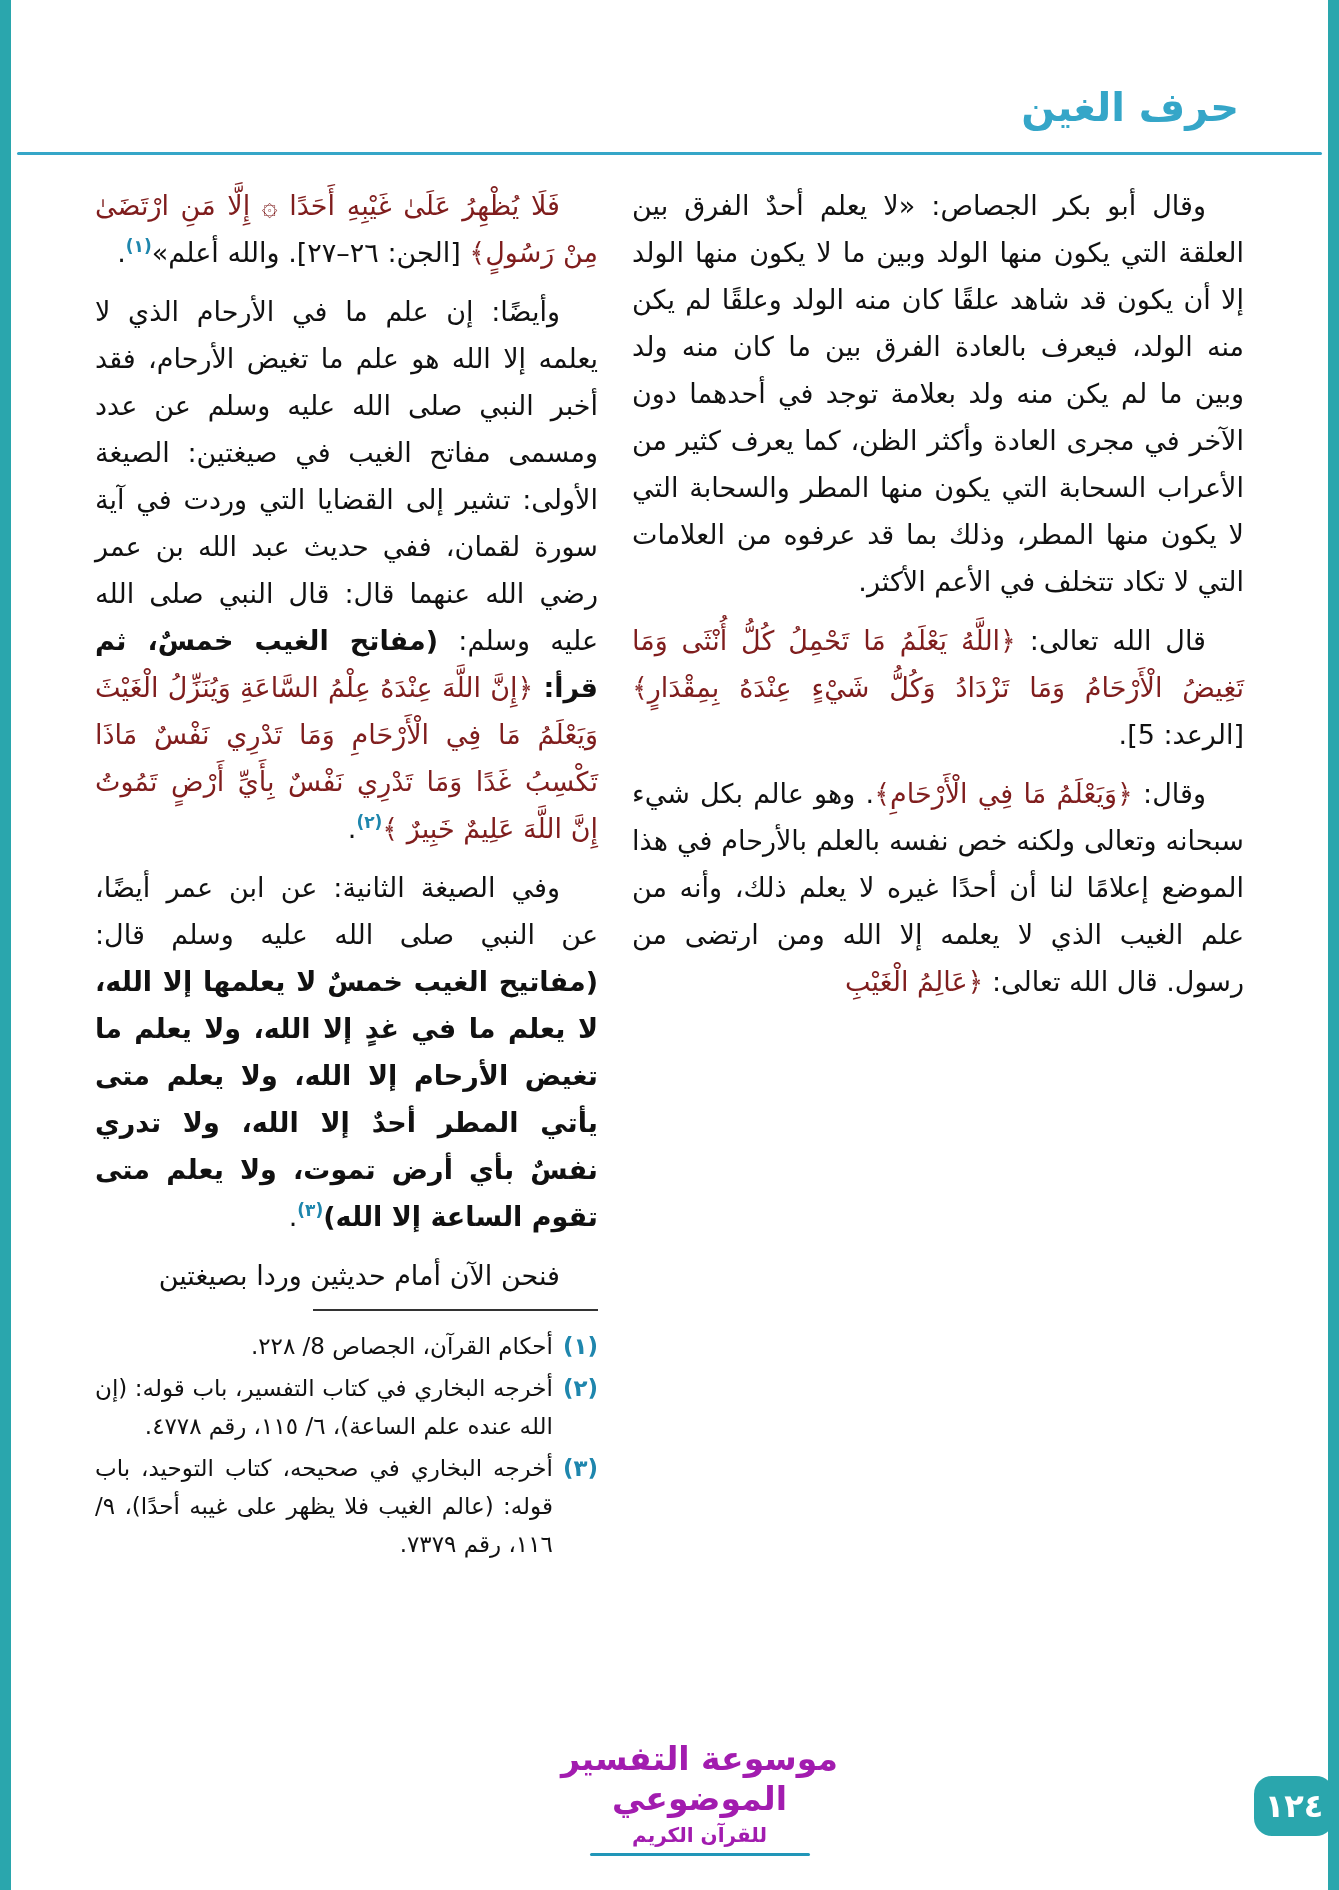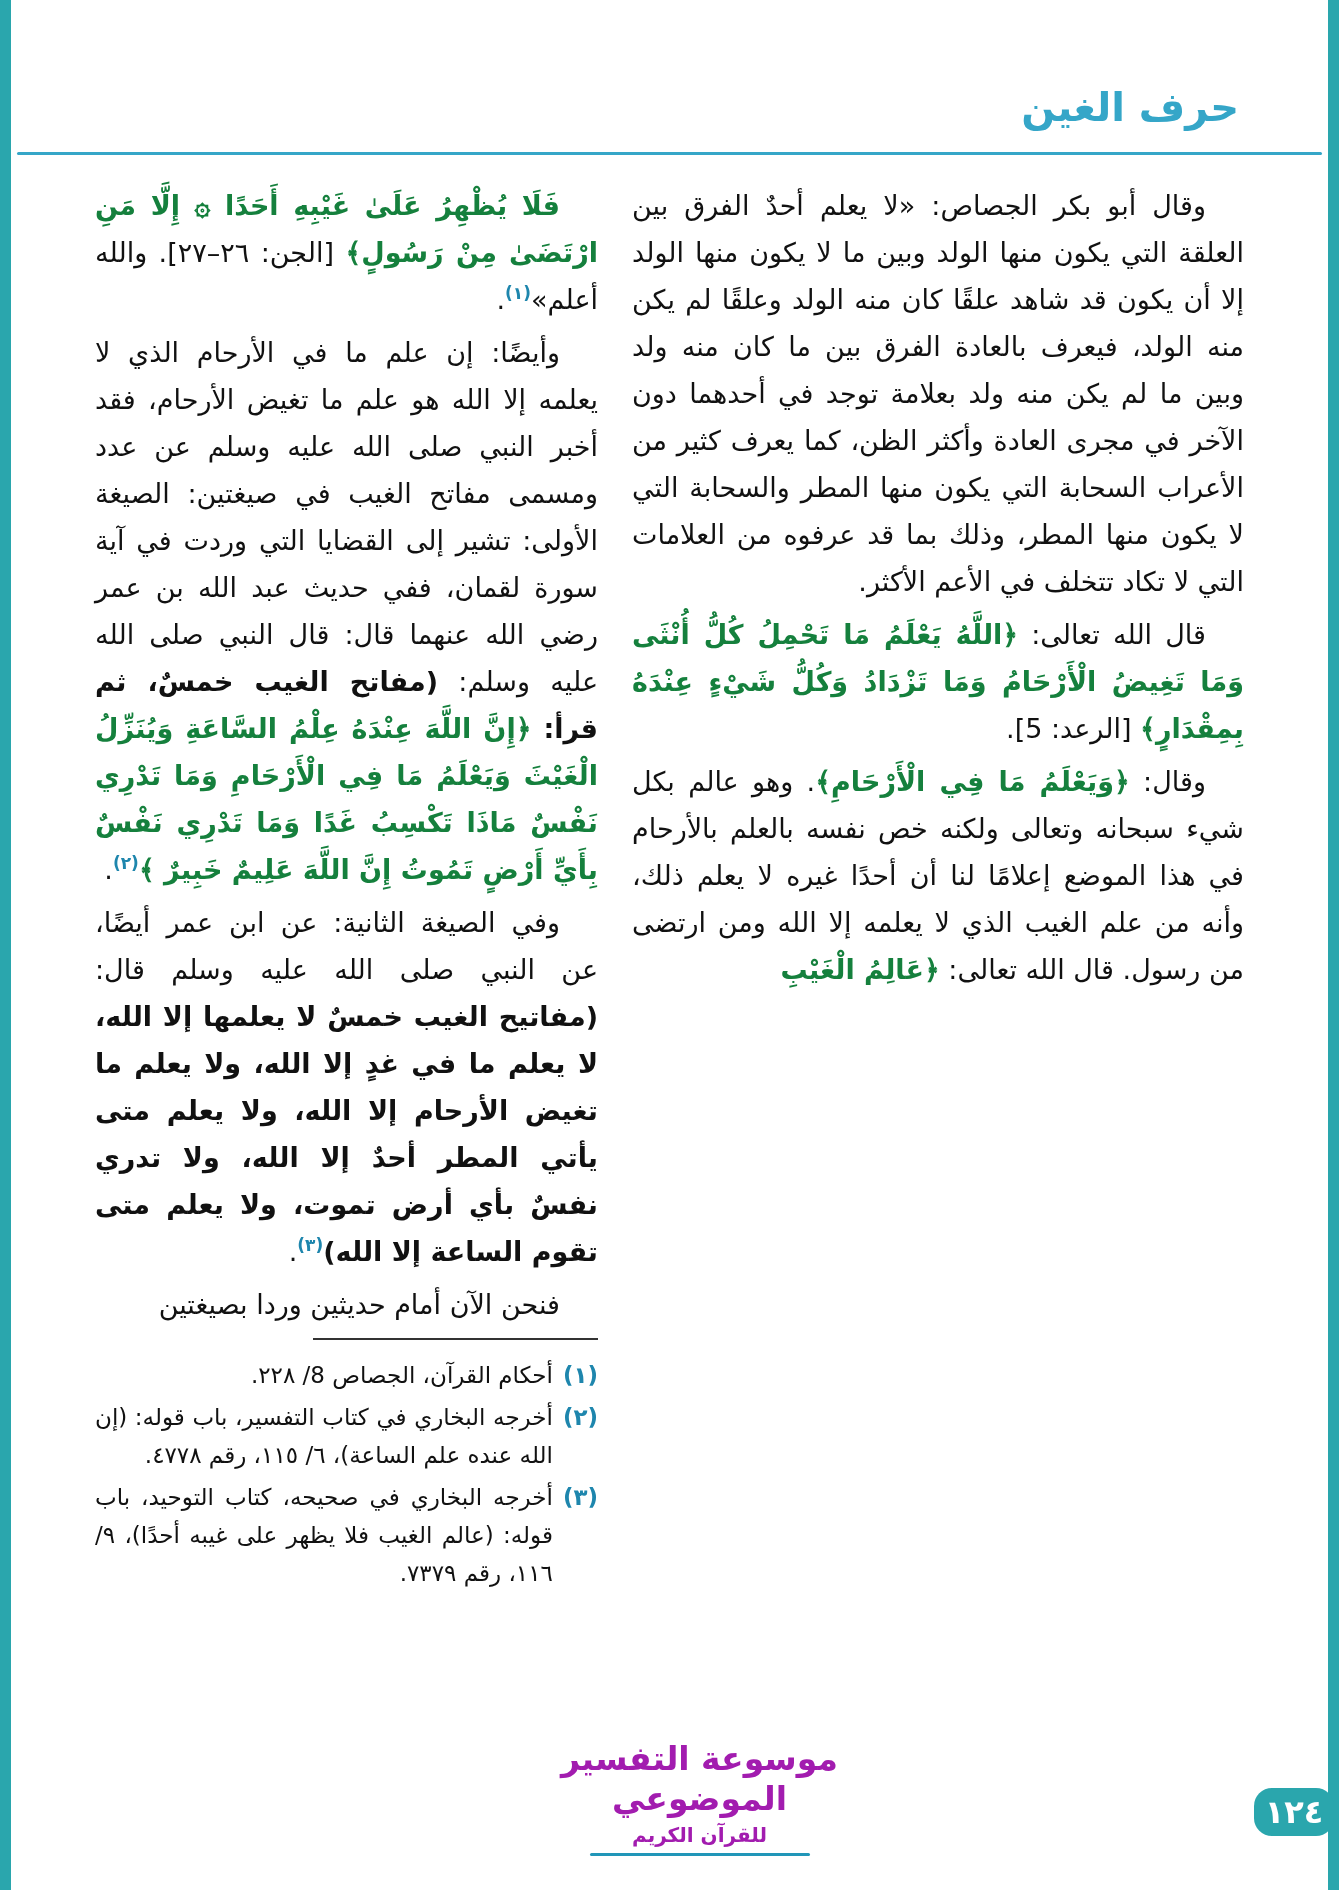--- a/index.html
+++ b/index.html
@@ -28,23 +28,23 @@
   }
 
   .content {
     position:absolute; top:182px; right:95px; left:95px;
     display:flex; gap:34px;
   }
   .col { text-align:justify; font-size:27px; line-height:47px; }
   .col-right { width:612px; }
   .col-left  { width:503px; display:flex; flex-direction:column; }
   .col p { margin:0; text-indent:38px; }
-  .col p + p { margin-top:6px; }
+  .col p + p { margin-top:12px; }
 
-  .quran { color:#15803d; font-weight:bold; }
+  .quran { color:#7f1d1d; font-weight:normal; }
   .hadith { font-weight:bold; }
   .fn-ref {
     color:#1e86ad; font-size:17px; vertical-align:super;
     line-height:0; font-weight:bold;
   }
 
   .footnotes { margin-top:auto; padding-top:10px; }
   .fn-sep {
     width:285px; border-top:2px solid #333;
     margin:0 0 16px 0; 
@@ -62,21 +62,21 @@
     display:flex; flex-direction:column; align-items:center;
     pointer-events:none;
   }
   .logo-inner { width:320px; margin-left:60px; text-align:center; color:#a21caf; }
   .logo-line1 { font-size:33px; font-weight:bold; line-height:40px; }
   .logo-line2 { font-size:20px; font-weight:bold; margin-top:4px; letter-spacing:2px; }
   .logo-flourish { width:220px; height:3px; background:#2196b8; margin:6px auto 0; border-radius:2px; }
 
   .page-badge {
     position:absolute; right:5px; bottom:54px;
-    width:80px; height:48px;
+    width:80px; height:60px;
     background:#2aa6ad; border-radius:18px;
     display:flex; align-items:center; justify-content:center;
     color:#fff; font-size:32px; font-weight:bold;
   }
 </style>
 </head>
 <body>
 
 <div class="page">
 

